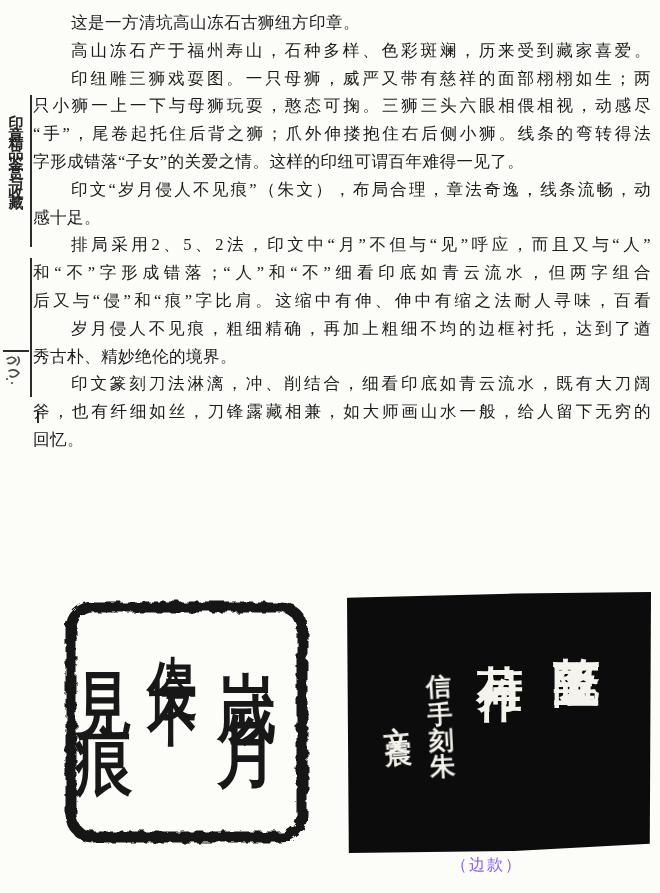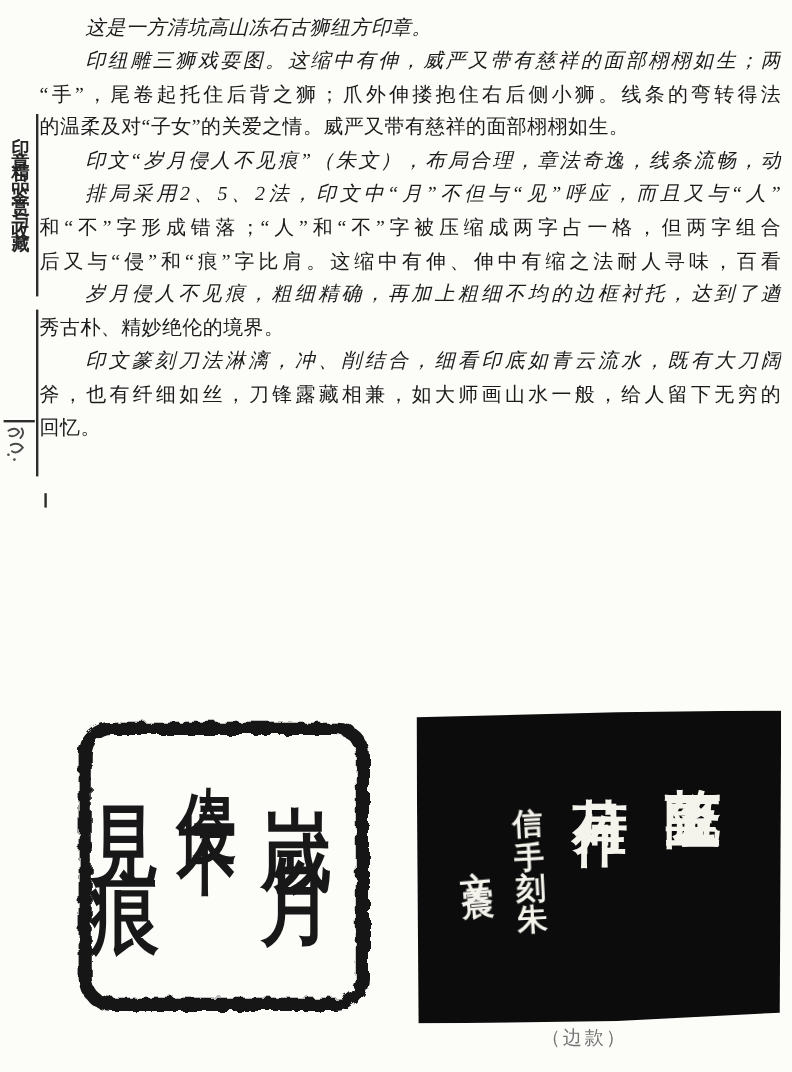--- a/index.html
+++ b/index.html
@@ -9,21 +9,21 @@
     font-family:"Liberation Serif","DejaVu Serif",serif;
   }
   
   .article{position:absolute;left:33px;top:9px;width:618px;}
   .line{
     font-size:16.6px;line-height:27.8px;height:27.8px;
     white-space:nowrap;overflow:hidden;
     letter-spacing:.4px;color:#1b1b1b;
   }
   .line.j{white-space:normal;text-align:justify;text-align-last:justify;}
-  .line.ind{padding-left:38px;font-style:italic;}
+  .line.ind{padding-left:38px;}
   
   .side-title{
     position:absolute;left:6px;top:103px;
     writing-mode:vertical-rl;text-orientation:upright;
     font-size:15px;font-weight:bold;letter-spacing:10px;
     color:#242424;filter:blur(.35px);
   }
   .rule{position:absolute;background:#2c2c2c;}
   .rv1{left:30px;top:95px;width:1.5px;height:152px;}
   .rv2{left:30px;top:258px;width:1.5px;height:139px;}
@@ -51,45 +51,48 @@
   .r-col{
     position:absolute;writing-mode:vertical-rl;text-orientation:upright;
     line-height:1;color:#f4f3ec;filter:blur(.4px);
   }
   .r-date{left:206px;top:28px;font-size:47px;letter-spacing:3px;font-weight:bold;}
   .r-month{left:130px;top:36px;font-size:46px;letter-spacing:7px;font-weight:bold;}
   .r-siga{left:80px;top:62px;font-size:25px;letter-spacing:26px;font-weight:600;transform:rotate(-3deg);}
   .r-sigb{left:34px;top:112px;font-size:27px;letter-spacing:14px;font-weight:600;transform:rotate(-5deg);}
   .r-caption{
     position:absolute;left:0;top:263px;width:280px;text-align:center;
-    font-size:16px;letter-spacing:2px;color:#737373;
+    font-size:16px;letter-spacing:2px;color:#8b5cf6;
   }
 </style>
 </head>
 <body>
 
 <div class="side-title">印章精品鉴赏与收藏</div>
 <div class="rule rv1"></div>
 <div class="rule rv2"></div>
 <div class="rule rh"></div>
 <div class="rule rtick"></div>
 <svg class="ornament" width="26" height="50" viewBox="0 0 26 50">
   <path d="M4 6 Q10 2 13 7 Q9 12 5 10 M15 4 q3 4 -1 8 M6 18 q6 -3 10 2 q-5 6 -9 3" fill="none" stroke="#4a4a4a" stroke-width="1.6" stroke-linecap="round"></path>
   <circle cx="4" cy="26" r="1.1" fill="#4a4a4a"></circle>
   <circle cx="9" cy="30" r="1.1" fill="#4a4a4a"></circle>
 </svg>
 
 <div class="article" id="article">
     <div class="line ind">这是一方清坑高山冻石古狮纽方印章。</div>
-    <div class="line ind j">印纽雕三狮戏耍图。这缩中有伸，威严又带有慈祥的面部栩栩如生；两</div>
+    <div class="line ind j">高山冻石产于福州寿山，石种多样、色彩斑斓，历来受到藏家喜爱。</div>
+    <div class="line ind j">印纽雕三狮戏耍图。一只母狮，威严又带有慈祥的面部栩栩如生；两</div>
+    <div class="line j">只小狮一上一下与母狮玩耍，憨态可掬。三狮三头六眼相偎相视，动感尽</div>
     <div class="line j">“手”，尾卷起托住后背之狮；爪外伸搂抱住右后侧小狮。线条的弯转得法</div>
-    <div class="line">的温柔及对“子女”的关爱之情。威严又带有慈祥的面部栩栩如生。</div>
+    <div class="line">字形成错落“子女”的关爱之情。这样的印纽可谓百年难得一见了。</div>
     <div class="line ind j">印文“岁月侵人不见痕”（朱文），布局合理，章法奇逸，线条流畅，动</div>
+    <div class="line">感十足。</div>
     <div class="line ind j">排局采用2、5、2法，印文中“月”不但与“见”呼应，而且又与“人”</div>
-    <div class="line j">和“不”字形成错落；“人”和“不”字被压缩成两字占一格，但两字组合</div>
+    <div class="line j">和“不”字形成错落；“人”和“不”细看印底如青云流水，但两字组合</div>
     <div class="line j">后又与“侵”和“痕”字比肩。这缩中有伸、伸中有缩之法耐人寻味，百看</div>
     <div class="line ind j">岁月侵人不见痕，粗细精确，再加上粗细不均的边框衬托，达到了遒</div>
     <div class="line">秀古朴、精妙绝伦的境界。</div>
     <div class="line ind j">印文篆刻刀法淋漓，冲、削结合，细看印底如青云流水，既有大刀阔</div>
     <div class="line j">斧，也有纤细如丝，刀锋露藏相兼，如大师画山水一般，给人留下无穷的</div>
     <div class="line">回忆。</div>
   </div>
 
 <figure class="seal">
   <svg width="248" height="248" viewBox="0 0 248 248">

